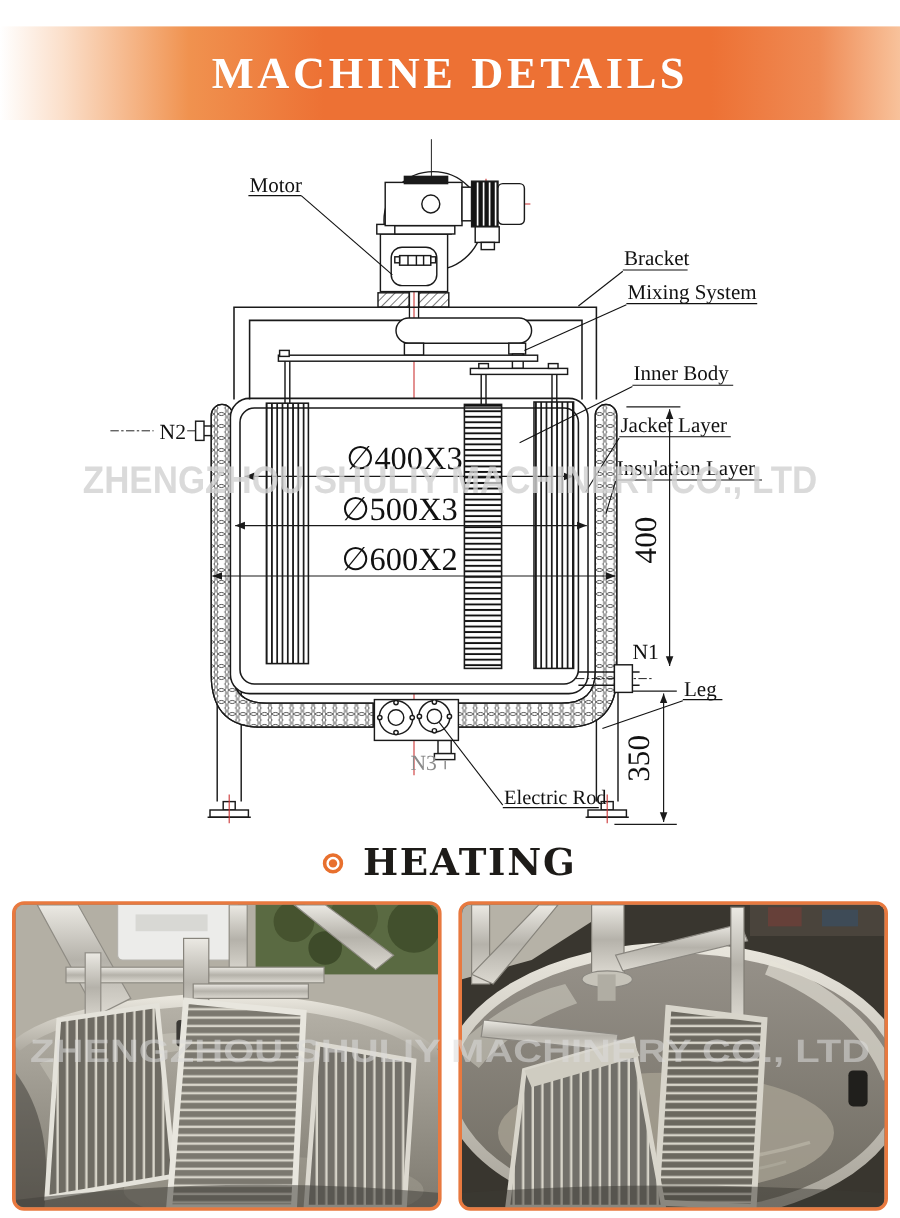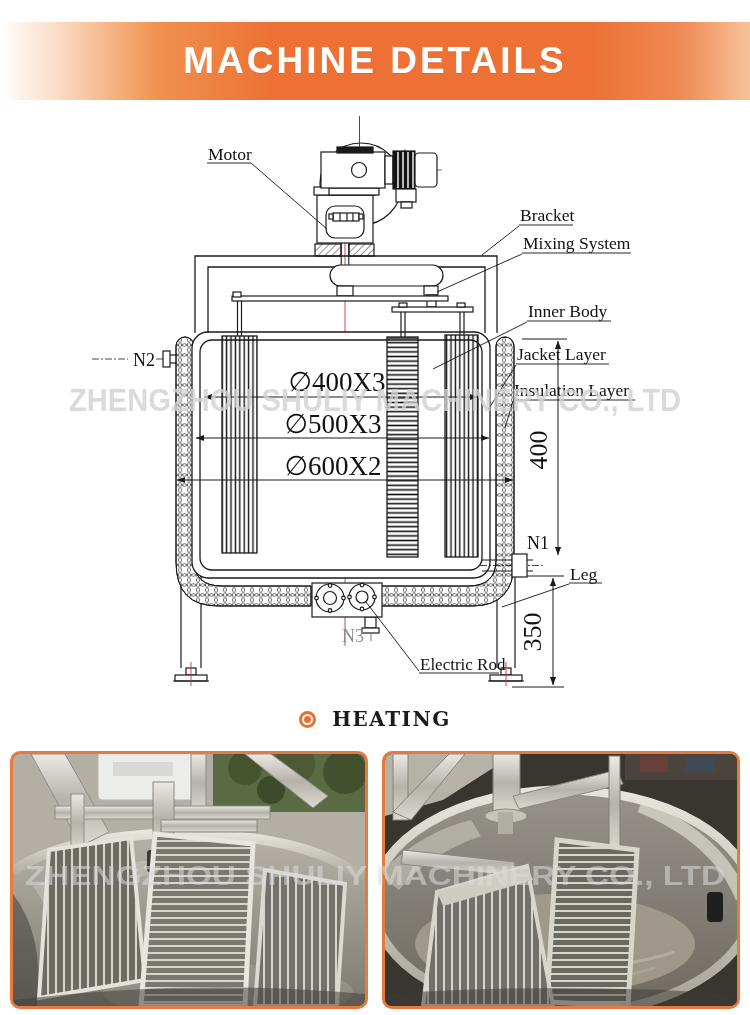--- a/index.html
+++ b/index.html
@@ -1,28 +1,28 @@
 <!DOCTYPE html>
 <html><head>
 <meta charset="utf-8">
 <style>
   html,body{margin:0;padding:0;background:#fff}
   .page{position:relative;width:750px;height:1015px;background:#fff;overflow:hidden;
         font-family:"Liberation Serif",serif}
   .banner{position:absolute;top:22px;left:0;width:750px;height:78px;
     background:linear-gradient(90deg,#ffffff 0%,#fbdfca 7%,#f0924f 21%,#ed7134 36%,#ed7134 79%,#ef8b55 91%,#f8c29b 100%);
     display:flex;align-items:center;justify-content:center}
-  .banner .title{font-family:Liberation Sans, sans-serif;font-weight:bold;font-size:37px;
+  .banner .title{font-family:Liberation Serif, serif;font-weight:bold;font-size:37px;
     color:#ffffff;letter-spacing:3px;text-shadow:0 1px 0 rgba(0,0,0,.08)}
   .diagram-wrap{position:absolute;top:100px;left:0;width:750px;height:600px}
   .heating{position:absolute;top:699px;left:0;width:750px;height:40px;
     display:flex;align-items:center;justify-content:center;gap:16px}
   .ring{width:11px;height:11px;border:3px solid #e8702e;border-radius:50%;position:relative;flex:0 0 auto}
   .ring .dot{position:absolute;left:2px;top:2px;width:7px;height:7px;border-radius:50%;background:#e8702e}
-  .heating .txt{font-family:"DejaVu Serif",serif;font-weight:bold;font-size:20px;
+  .heating .txt{font-family:"DejaVu Serif",serif;font-weight:bold;font-size:31px;
     color:#1d1b18;letter-spacing:1.5px}
   .photo{position:absolute;top:751px;width:352px;height:252px;border:3px solid #e8793f;
     border-radius:10px;overflow:hidden;background:#8a867c}
   .photo.left{left:10px}
   .photo.right{left:382px}
   .wm-overlay{position:absolute;top:750px;left:0;width:750px;height:260px;pointer-events:none}
   svg{display:block}
 </style>
 </head>
 <body>

